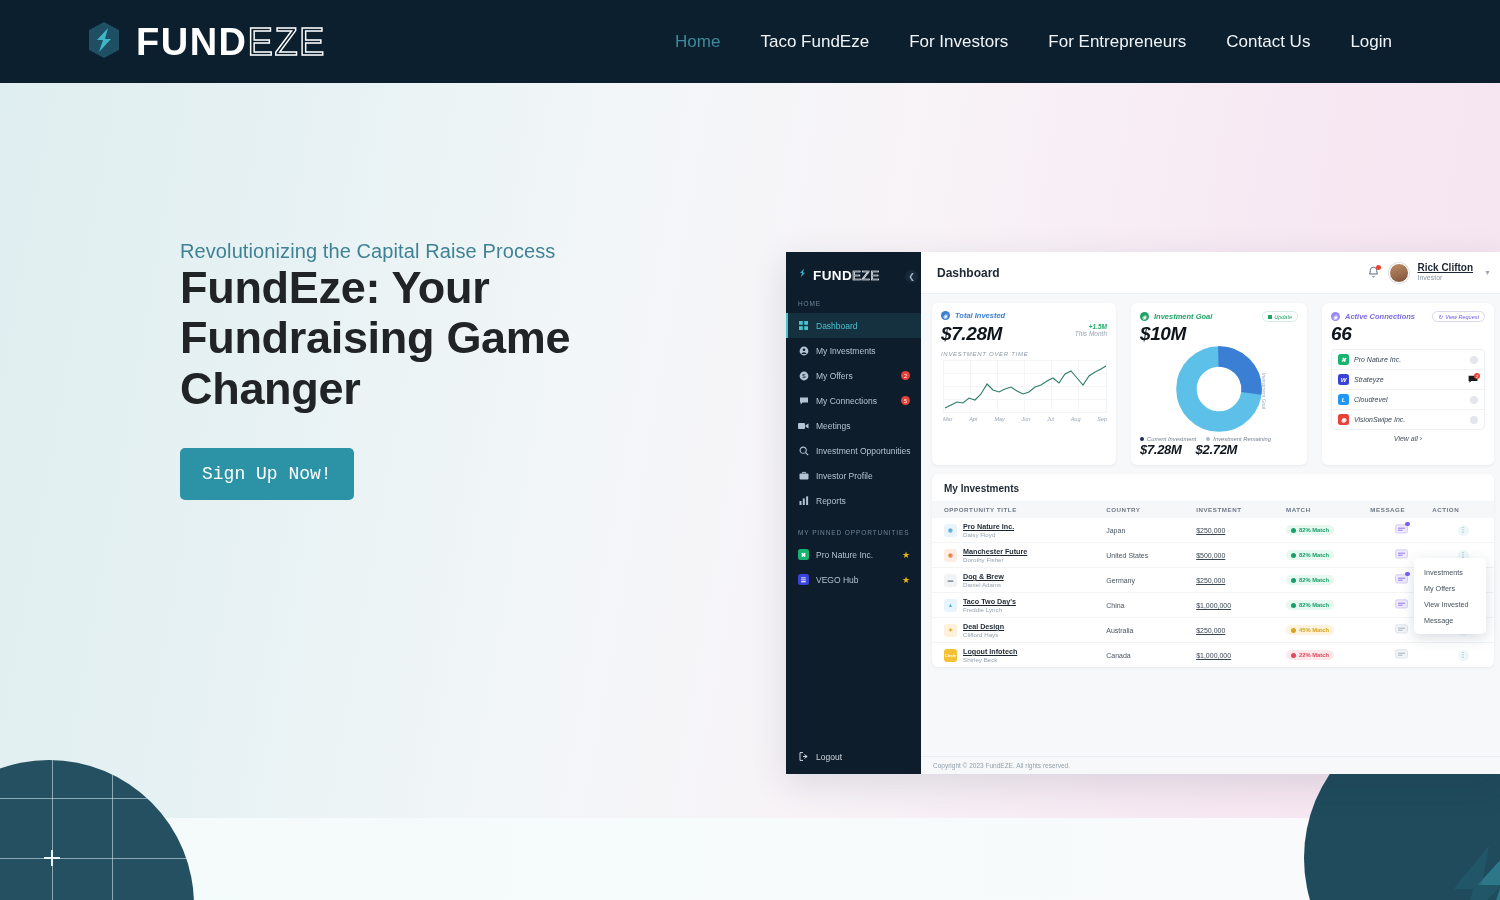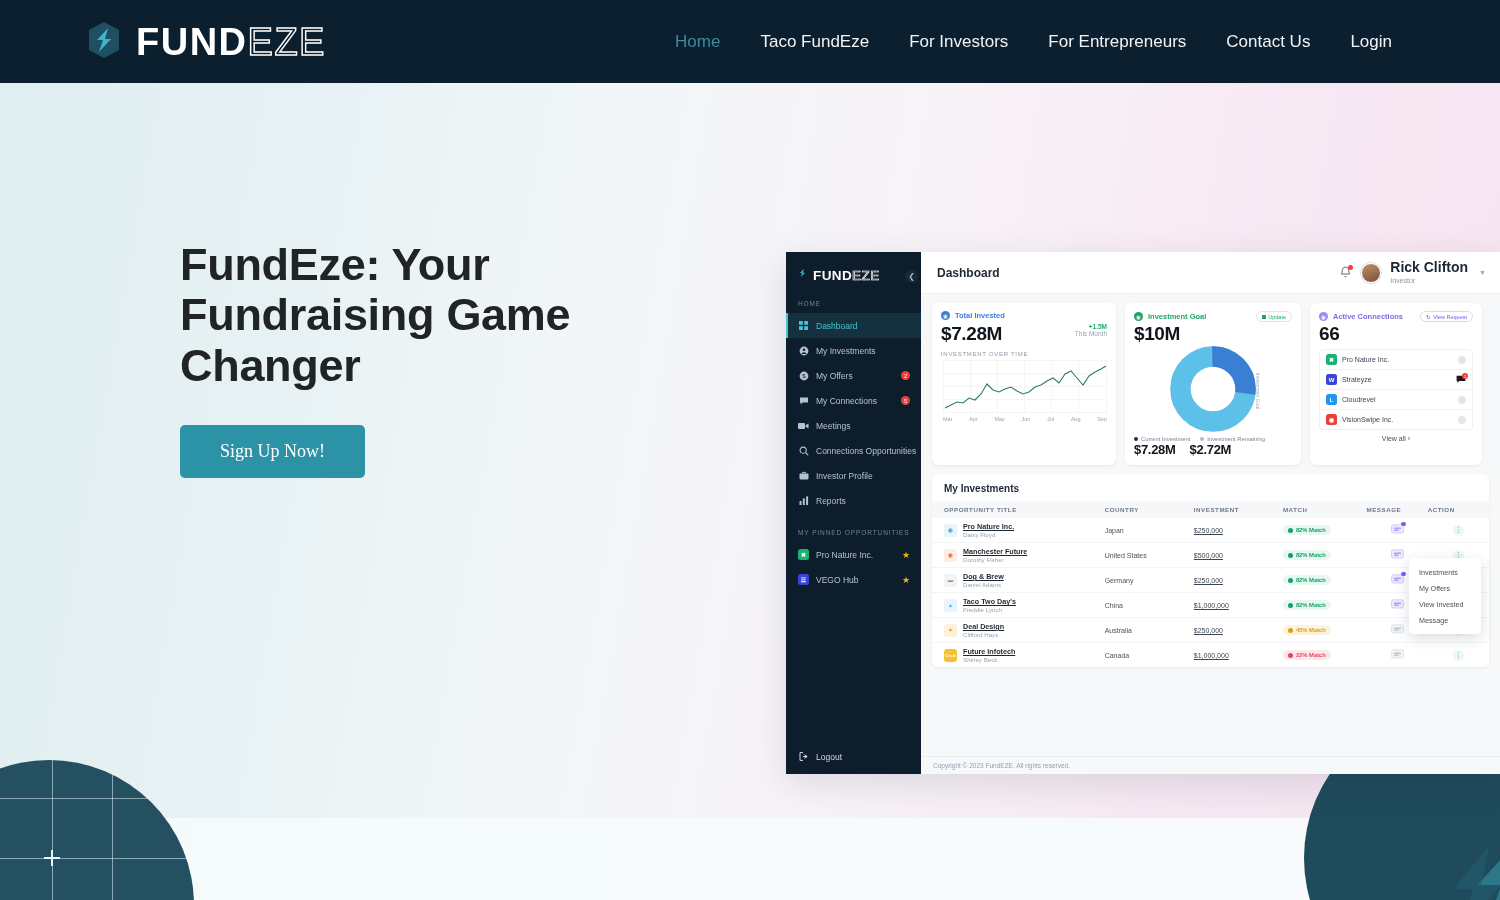--- a/index.html
+++ b/index.html
@@ -83,22 +83,22 @@
   .headline {
     color: #212426; font-size: 45px; font-weight: 700;
     line-height: 1.12; letter-spacing: -.3px;
   }
   .blurb {
     margin-top: 28px; color: #34383b; font-size: 17.5px; line-height: 1.58; width: 520px;
   }
   .cta {
     margin-top: 34px; display: inline-block;
     background: #2b93a5; color: #ffffff; font-size: 18px;
-    padding: 16px 40px; border: none; border-radius: 5px; cursor: pointer;
-    font-family: Liberation Serif, serif;
+    padding: 16px 22px; border: none; border-radius: 5px; cursor: pointer;
+    font-family: Liberation Mono, monospace;
   }
 
   
   .mock {
     position: absolute; left: 786px; top: 169px; width: 714px; height: 522px;
     background: #ffffff; overflow: hidden;
     box-shadow: 0 10px 34px rgba(30,50,70,.13);
     display: flex;
   }
   .mock-side {
@@ -145,26 +145,26 @@
   }
   .mk-title { font-size: 12px; font-weight: 700; color: #1d2733; }
   .mk-userwrap { margin-left: auto; display: flex; align-items: center; gap: 9px; }
   .mk-bell { position: relative; width: 13px; height: 14px; cursor: pointer; }
   .mk-bell .dot { position: absolute; right: -1px; top: -1px; width: 5px; height: 5px; border-radius: 50%; background: #ef4136; }
   .mk-avatar {
     width: 20px; height: 20px; border-radius: 50%;
     background: linear-gradient(160deg,#c08f6a,#7d5138);
     border: 1.5px solid #fff; box-shadow: 0 0 0 1px #dfe3e8;
   }
-  .mk-uname { font-size: 14px; font-weight: 700; color: #1d2733; line-height: 1.25; }
+  .mk-uname { font-size: 10px; font-weight: 700; color: #1d2733; line-height: 1.25; text-decoration: underline; }
   .mk-urole { font-size: 7px; color: #8b98a6; line-height: 1.25; }
   .mk-caret { color: #9aa6b2; font-size: 7px; margin-left: 2px; cursor: pointer; }
 
   .mk-body { flex: 1; padding: 9px 11px 0 11px; }
-  .cards { display: flex; gap: 9px; }
+  .cards { display: flex; gap: 15px; font-style: italic; }
   .card { background: #fff; border-radius: 6px; padding: 8px 9px; box-shadow: 0 1px 3px rgba(25,45,70,.07); }
   .card-hd { display: flex; align-items: center; gap: 5px; }
   .card-hd .lbl { font-size: 7.5px; font-weight: 600; }
   .ci { width: 9px; height: 9px; border-radius: 50%; display: flex; align-items: center; justify-content: center;
         font-size: 5.5px; color: #fff; }
 
   .c1 { width: 184px; }
   .c1 .bigwrap { display: flex; align-items: flex-start; margin-top: 3px; }
   .c1 .big { font-size: 19px; font-weight: 700; color: #10161d; letter-spacing: -.4px; }
   .c1 .chg { margin-left: auto; text-align: right; }
@@ -305,20 +305,21 @@
   <div class="deco-right">
     <span class="wm">
       <svg width="150" height="150" viewBox="0 0 36 38">
         <path d="M22 7 L11 19 L17 19 L13 31 L25 18 L19 18 Z" fill="#3fb6c6"></path>
         <path d="M14 9 L5 20 L10 20 L7 30 L17 19 L12 19 Z" fill="#2f7f93" opacity=".55"></path>
       </svg>
     </span>
   </div>
 
   <div class="copy">
+    <div class="eyebrow">Revolutionizing the Capital Raise Process</div>
     <h1 class="headline">FundEze: Your Fundraising Game Changer</h1>
     <button class="cta">Sign Up Now!</button>
   </div>
 
   <div class="mock">
 
     <div class="mock-side">
       <div class="ms-logo">
         <span>
           <svg class="ms-logo-mark" viewBox="0 0 36 38">
@@ -388,21 +389,21 @@
         <span>Meetings</span>
       </div>
 
       <div class="ms-item">
         <span class="ms-ico">
           <svg width="10" height="10" viewBox="0 0 10 10">
               <circle cx="4.2" cy="4.2" r="3.1" fill="none" stroke="#b3c3cf" stroke-width="1.1"></circle>
               <line x1="6.6" y1="6.6" x2="9.2" y2="9.2" stroke="#b3c3cf" stroke-width="1.2"></line>
             </svg>
         </span>
-        <span>Connections Opportunities</span>
+        <span>Investment Opportunities</span>
       </div>
 
       <div class="ms-item">
         <span class="ms-ico">
           <svg width="10" height="9" viewBox="0 0 10 9">
               <rect x="0.5" y="2.4" width="9" height="6" rx="1" fill="#b3c3cf"></rect>
               <path d="M3.4 2.4V1.4h3.2v1" fill="none" stroke="#b3c3cf" stroke-width="1"></path>
             </svg>
         </span>
         <span>Investor Profile</span>
@@ -736,21 +737,21 @@
                   </span>
                 </td>
                 <td class="ctr"><span class="act-btn" style="display:inline-flex">⋮</span></td>
               </tr>
 
               <tr>
                 <td>
                   <div class="opp">
                     <span class="opp-ico" style="background:#f5c033;color:#fff;font-size:4px">Circle</span>
                     <span>
-                      <div class="opp-name">Future Infotech</div>
+                      <div class="opp-name">Logout Infotech</div>
                       <div class="opp-sub">Shirley Beck</div>
                     </span>
                   </div>
                 </td>
                 <td>Canada</td>
                 <td><span class="amt">$1,000,000</span></td>
                 <td><span class="match m-red">
                       <span class="mi"></span>
                       <span>22% Match</span>
                     </span></td>

